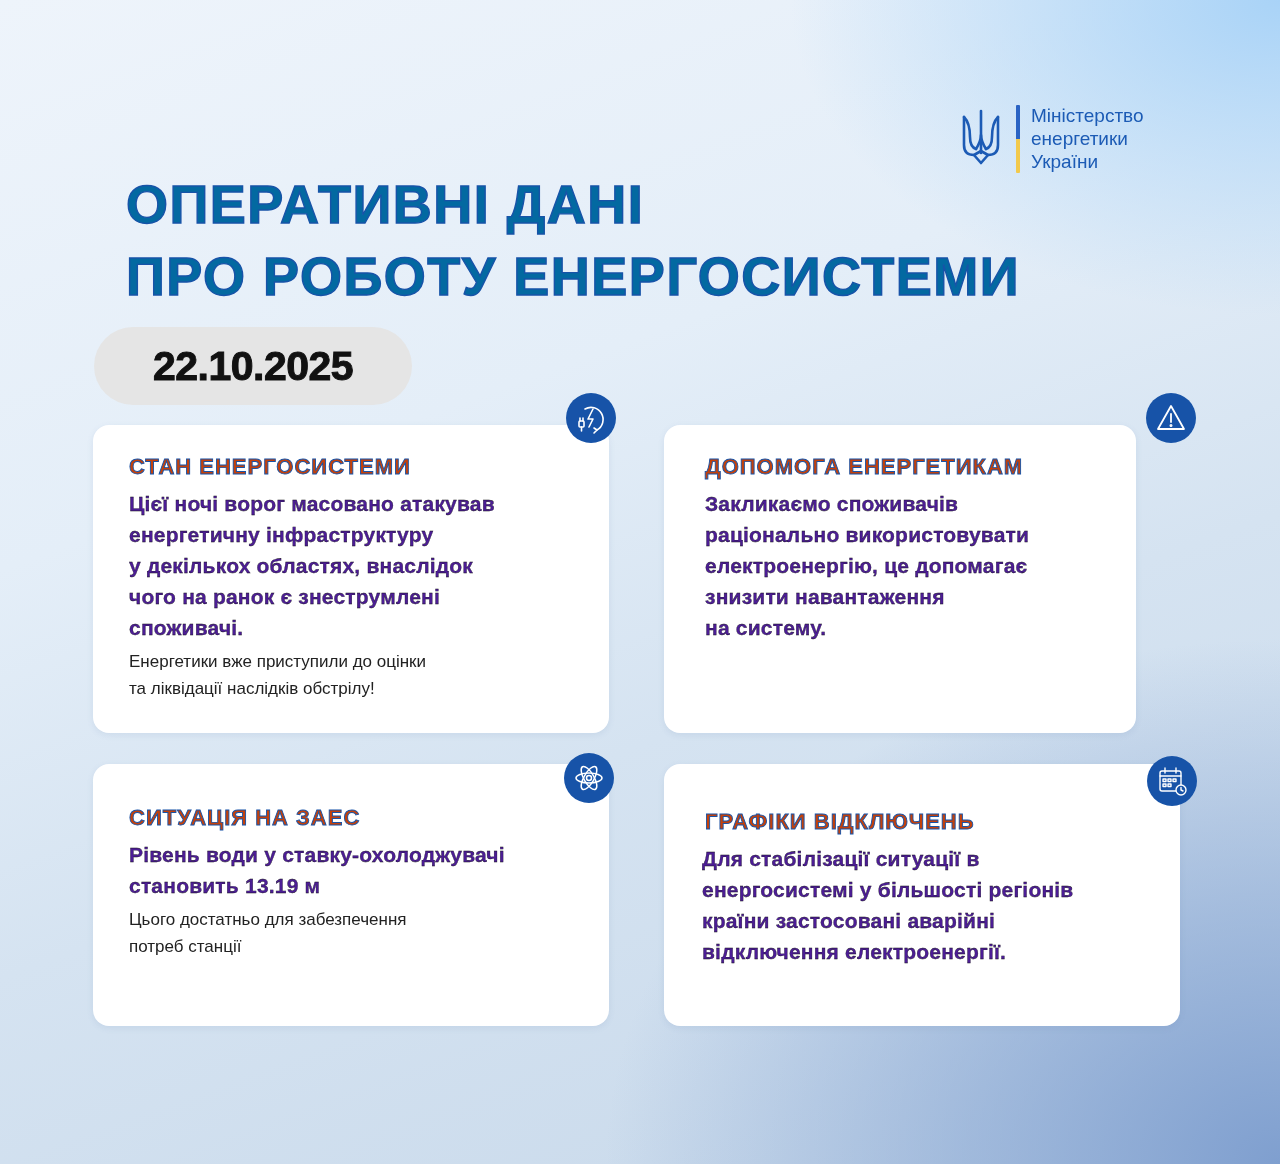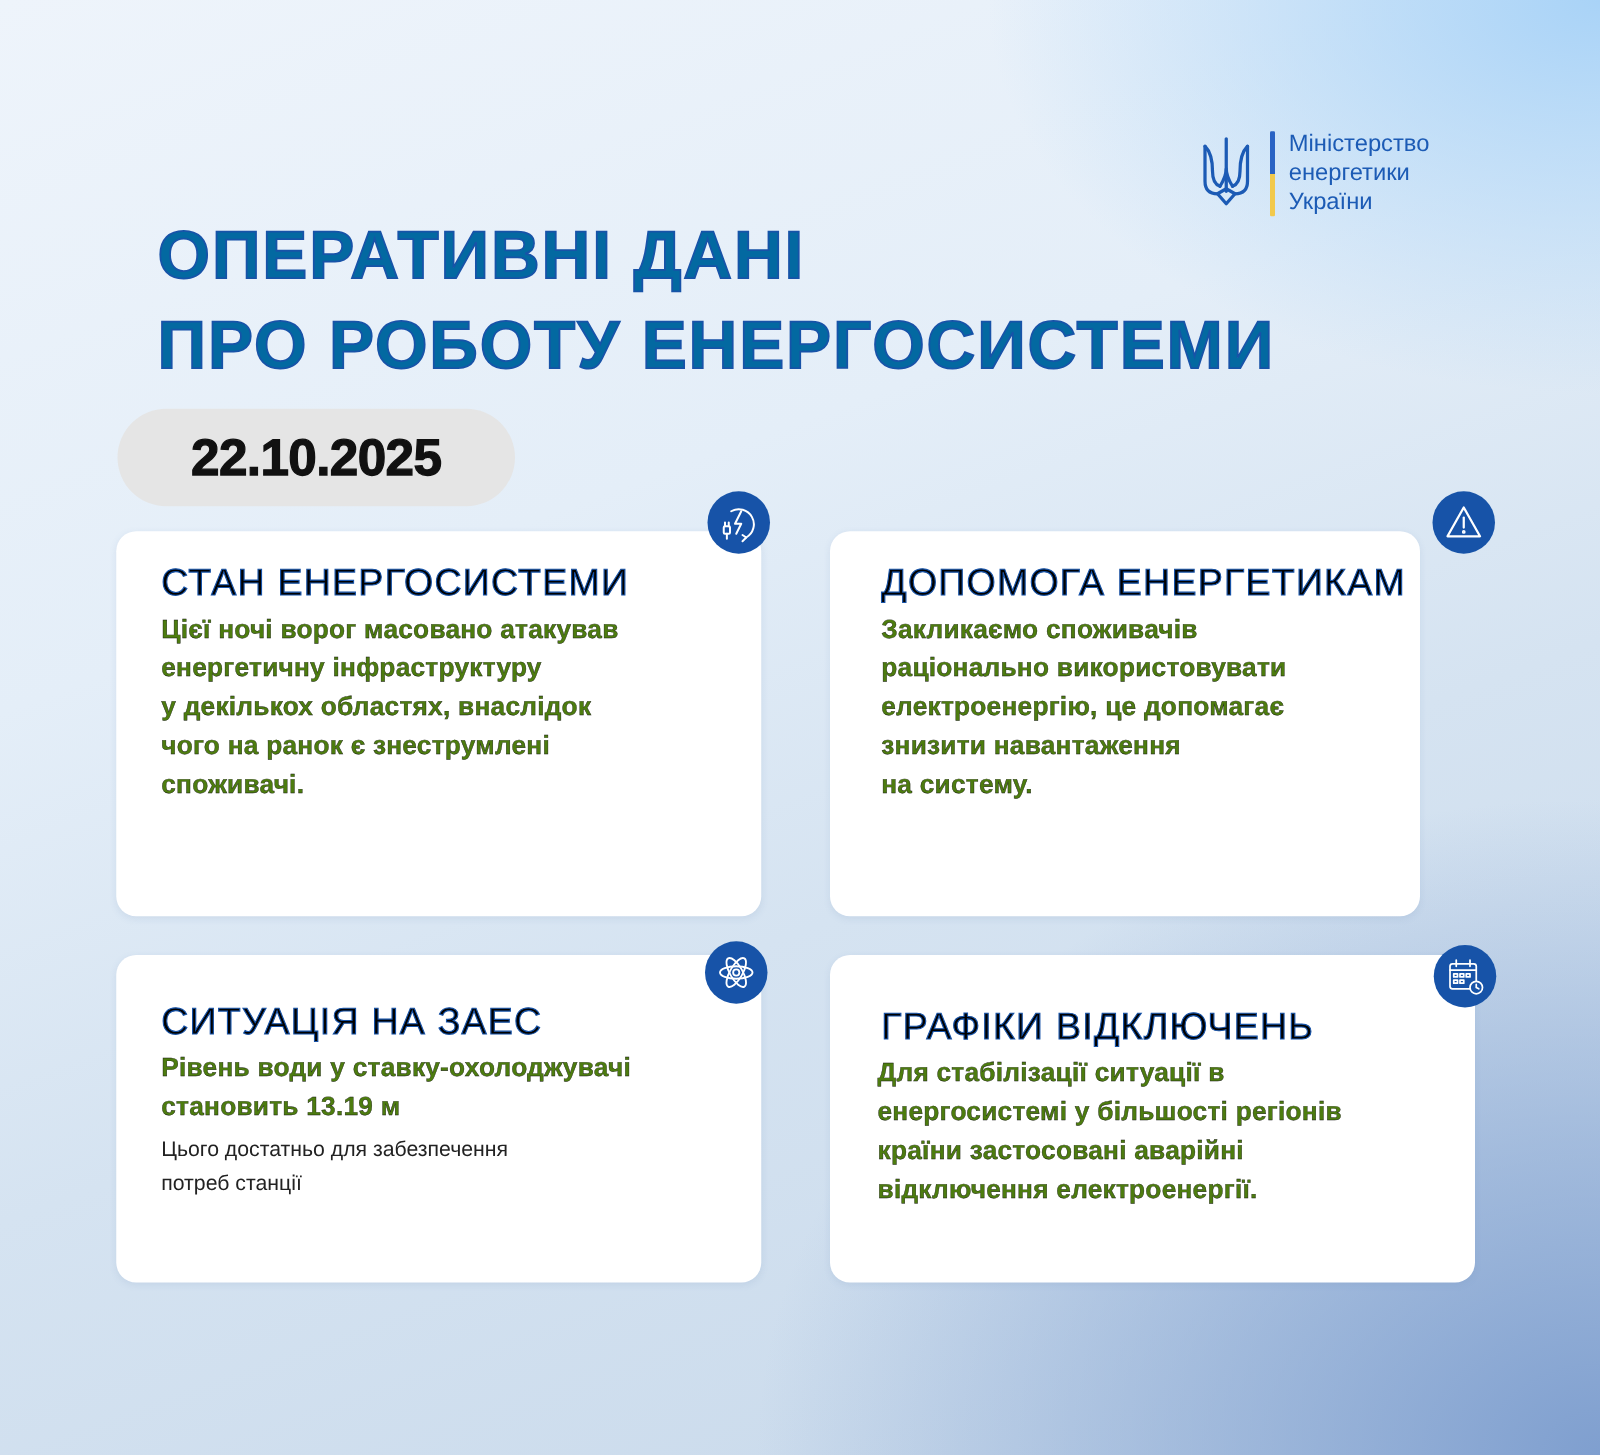--- a/index.html
+++ b/index.html
@@ -44,27 +44,27 @@
     font-size: 41px; font-weight: bold; color: #111;
     letter-spacing: -0.5px;
     -webkit-text-stroke: 1px #111;
   }
   .card {
     position: absolute; background: #fff; border-radius: 16px;
     box-shadow: 0 2px 6px rgba(90,120,170,0.12);
     padding: 24px 0 0 36px;
   }
   .card h2 {
-    color: #000000; font-family: "Liberation Sans", sans-serif;
-    font-size: 30px; font-weight: 400; letter-spacing: 1px;
+    color: #c2410c; font-family: "Liberation Sans", sans-serif;
+    font-size: 22px; font-weight: 700; letter-spacing: 1px;
     -webkit-text-stroke: 0.9px #1753a8;
     line-height: 36px; margin-bottom: 3px;
   }
   .card .lead {
-    color: #4d7c0f; font-family: "Liberation Sans", sans-serif;
+    color: #4c1d95; font-family: "Liberation Sans", sans-serif;
     font-size: 21px; font-weight: bold; line-height: 31px;
     letter-spacing: 0.2px; -webkit-text-stroke: 0.3px #111;
     white-space: pre-line;
   }
   .card .note {
     color: #222; font-family: "Liberation Sans", sans-serif;
     font-size: 17px; line-height: 27px; margin-top: 5px;
     white-space: pre-line;
   }
   .badge {
@@ -103,20 +103,22 @@
   <span>22.10.2025</span>
 </div>
 
 <div class="card" style="left:93px; top:425px; width:516px; height:308px;">
   <h2>СТАН ЕНЕРГОСИСТЕМИ</h2>
   <div class="lead">Цієї ночі ворог масовано атакував
 енергетичну інфраструктуру
 у декількох областях, внаслідок
 чого на ранок є знеструмлені
 споживачі.</div>
+  <div class="note">Енергетики вже приступили до оцінки
+та ліквідації наслідків обстрілу!</div>
 </div>
 <div class="badge" style="left:566px; top:393px;">
   <svg viewBox="0 0 34 34" fill="none" stroke="#fff" stroke-width="1.6" stroke-linecap="round" stroke-linejoin="round">
     <path d="M11 8 A11 11 0 1 1 23 29"></path>
     <path d="M19 8 L14 18 L19 18 L15 26"></path>
     <rect x="5" y="20" width="5" height="6" rx="1"></rect>
     <path d="M6 20 L6 17 M9 20 L9 17 M7.5 26 L7.5 30"></path>
     <path d="M20 27 L23 29 L20 32"></path>
   </svg>
 </div>

